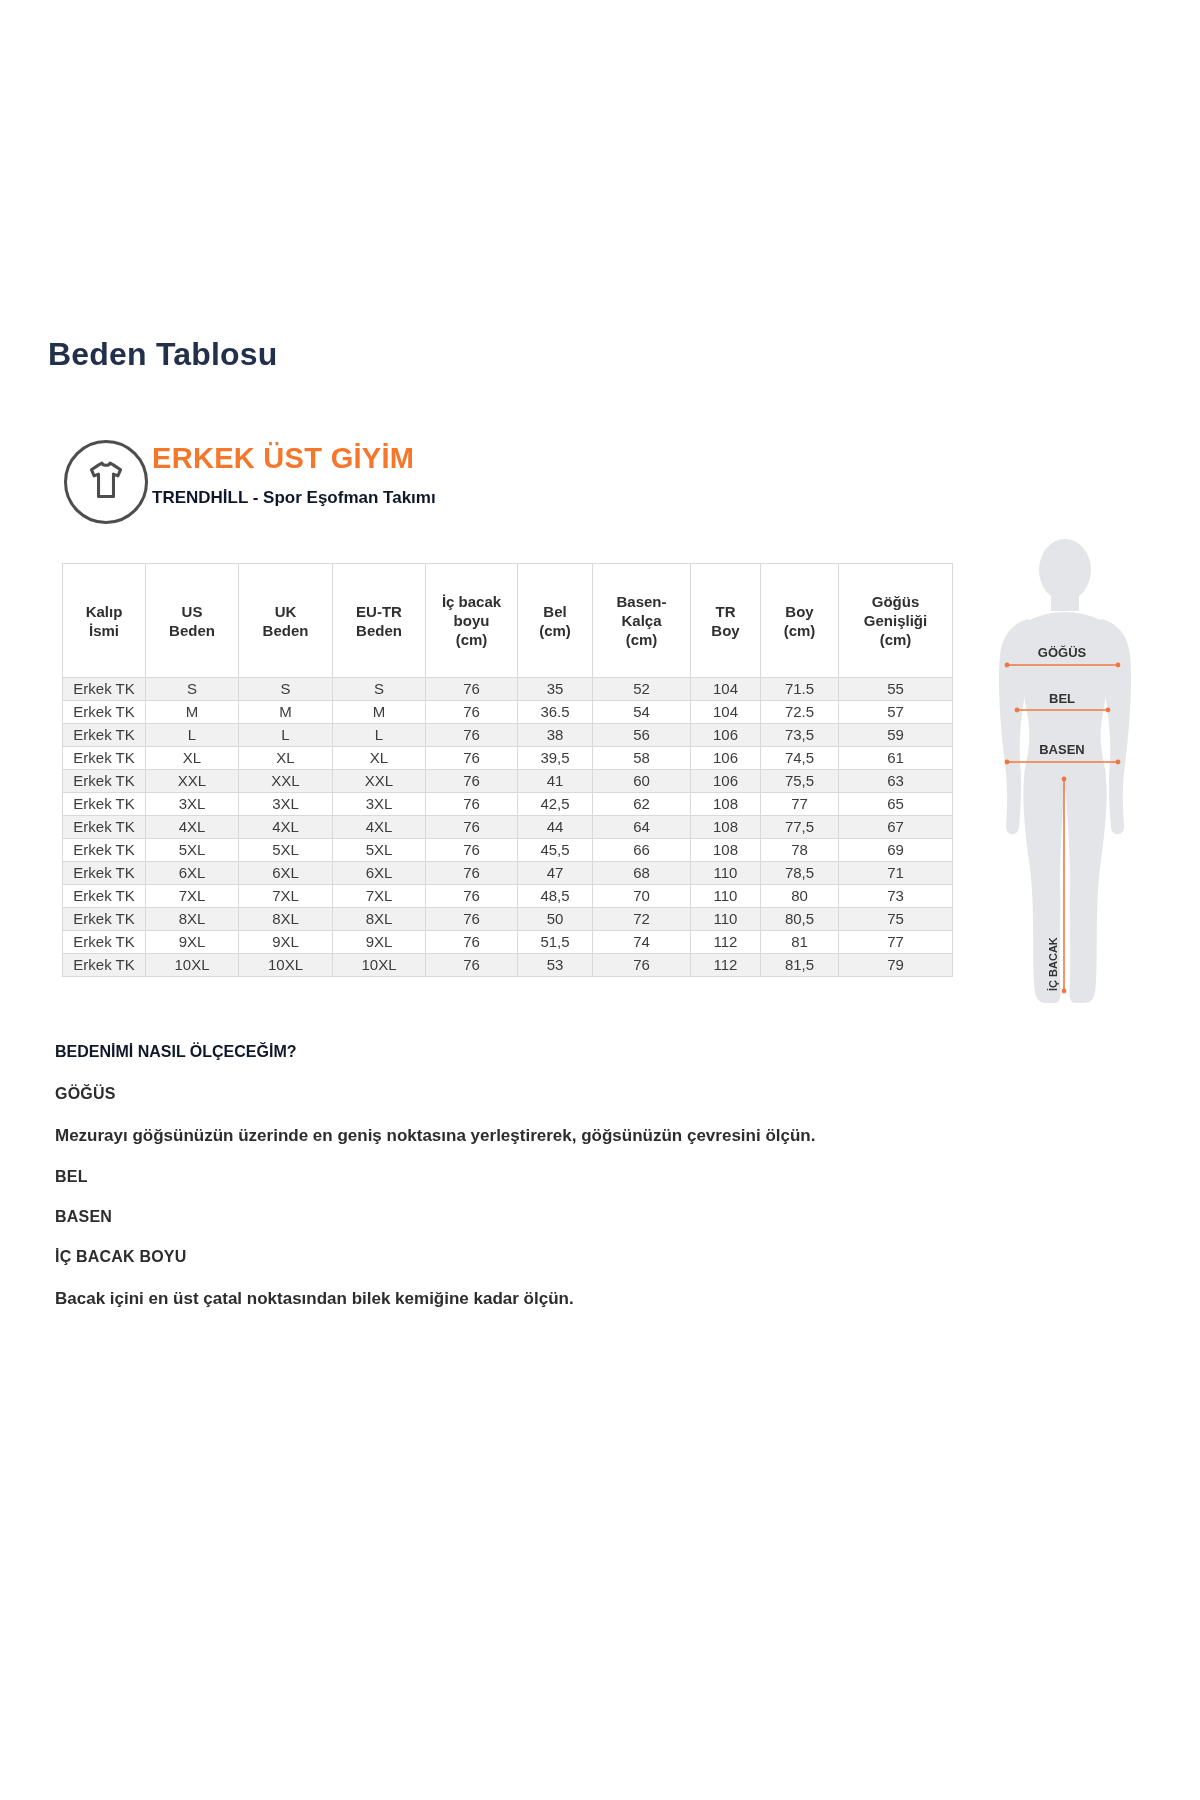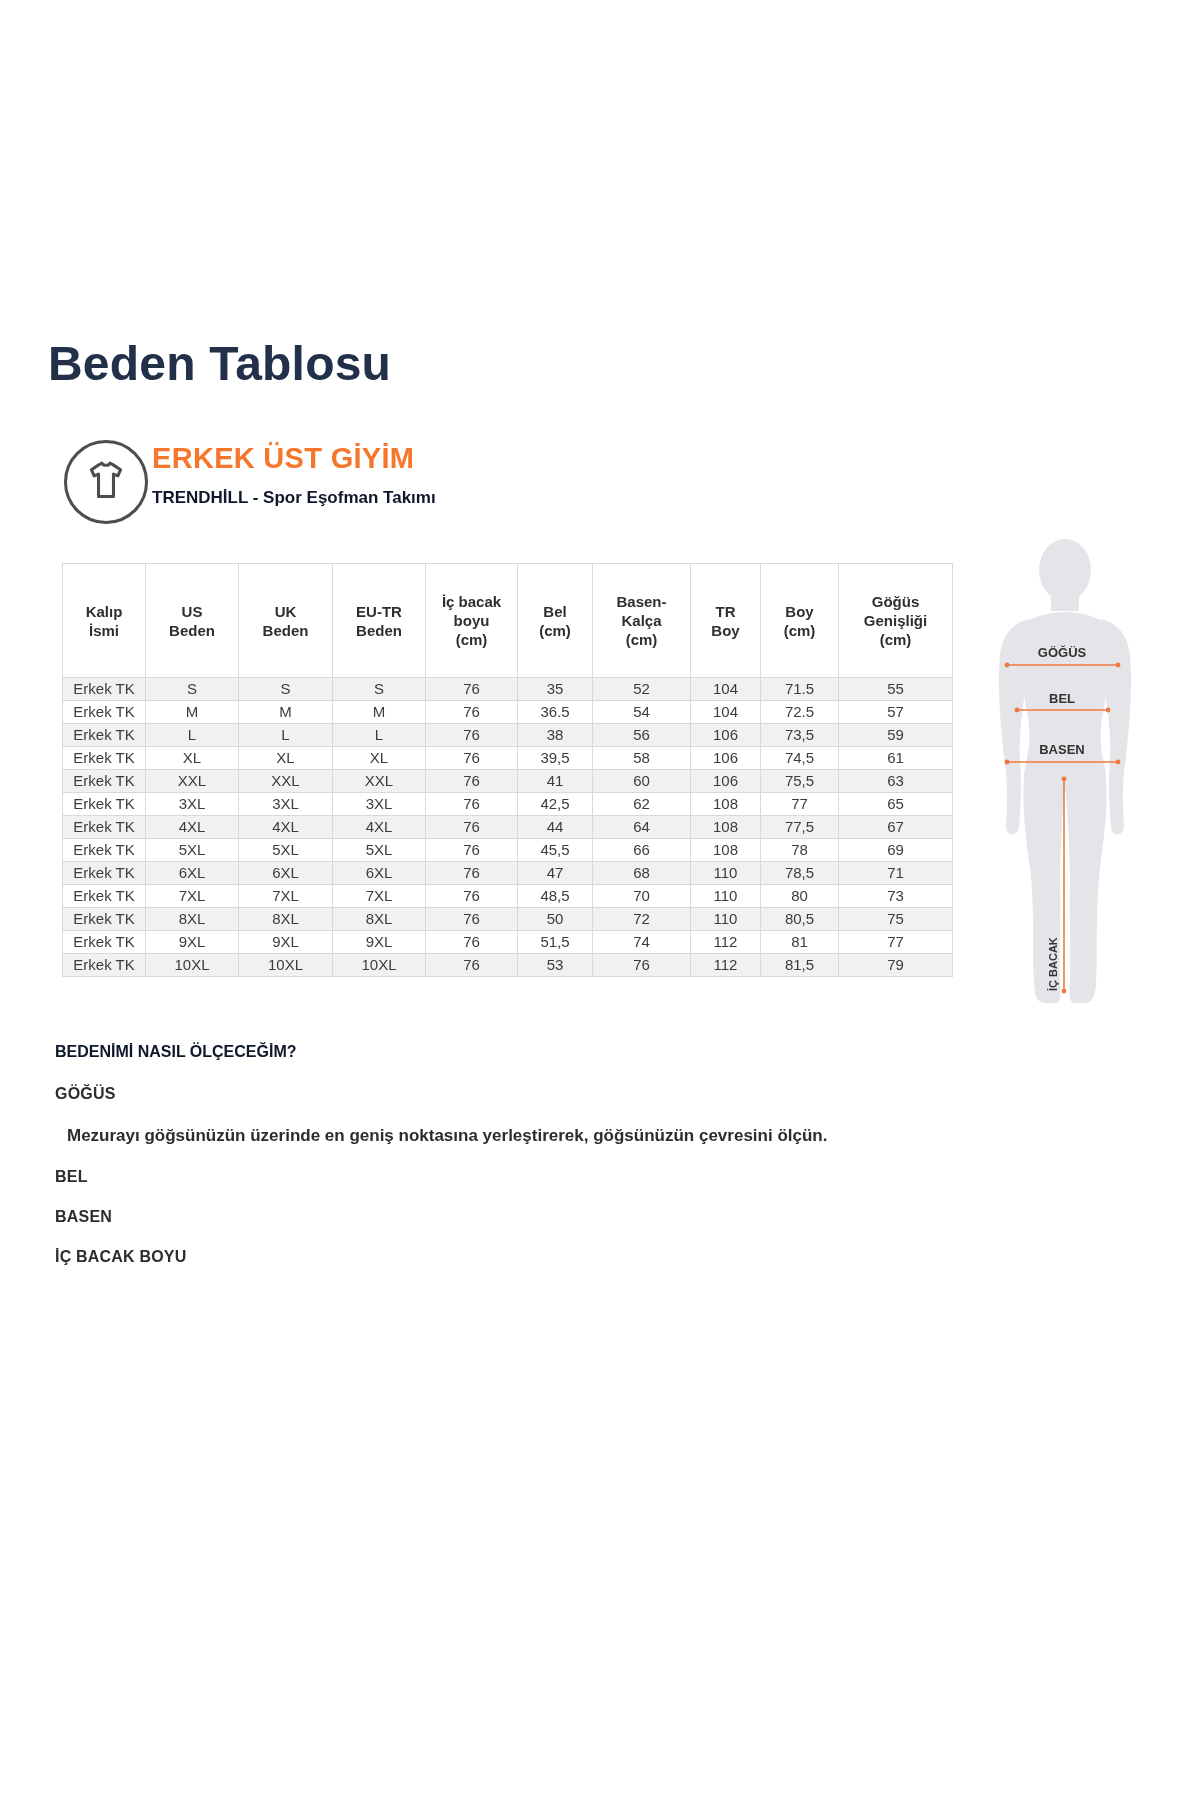--- a/index.html
+++ b/index.html
@@ -5,21 +5,21 @@
   html,body{margin:0;padding:0;}
   body{
     width:1200px;height:1800px;background:#ffffff;position:relative;
     font-family:"Liberation Sans", sans-serif;color:#2e2e2e;
   }
   .abs{position:absolute;}
 
   
   .page-title{
     left:48px;top:336px;
-    font-size:48px;font-weight:bold;color:#22304a;letter-spacing:.2px;
+    font-size:32px;font-weight:bold;color:#22304a;letter-spacing:.2px;
   }
 
   
   .cat-icon{
     left:64px;top:440px;width:84px;height:84px;border-radius:50%;
     border:3px solid #4d4d4d;background:#fff;
     display:flex;align-items:center;justify-content:center;box-sizing:border-box;
   }
   .cat-title{
     left:152px;top:442px;font-size:29px;font-weight:bold;color:#f4772b;letter-spacing:.3px;
@@ -42,21 +42,21 @@
   }
   tbody tr:nth-child(odd) td{background:#f1f1f2;}
 
   
   .figure-wrap{left:965px;top:533px;width:200px;height:480px;}
 
   
   .guide{left:55px;top:1042px;width:905px;}
   .guide .g-title{font-size:16px;font-weight:bold;color:#0f172a;margin:0 0 22px 0;line-height:20px;}
   .guide h3{font-size:16px;font-weight:bold;color:#2d2d2d;margin:20px 0 0 0;line-height:20px;letter-spacing:.2px;}
-  .guide p{font-size:17px;font-weight:bold;color:#2d2d2d;margin:20px 0 0 12px;line-height:23px;}
+  .guide p{font-size:17px;font-weight:bold;color:#2d2d2d;margin:20px 0 0 0;line-height:23px;}
 </style>
 </head>
 <body>
 
 <div class="abs page-title">Beden Tablosu</div>
 
 <div class="abs cat-icon">
   <svg width="46" height="46" viewBox="0 0 24 24" fill="none" stroke="#4d4d4d" stroke-width="1.6" stroke-linejoin="round" stroke-linecap="round">
     <path d="M8 3.2 L9.9 2.2 C10.6 3.6 13.4 3.6 14.1 2.2 L16 3.2 L19.6 5.6 L18.2 8.8 L15.9 7.9 L15.9 19.6 L8.1 19.6 L8.1 7.9 L5.8 8.8 L4.4 5.6 Z"></path>
   </svg>
@@ -294,13 +294,14 @@
   </svg>
 </div>
 
 <div class="abs guide">
   <div class="g-title">BEDENİMİ NASIL ÖLÇECEĞİM?</div>
   <h3>GÖĞÜS</h3>
   <p>Mezurayı göğsünüzün üzerinde en geniş noktasına yerleştirerek, göğsünüzün çevresini ölçün.</p>
   <h3>BEL</h3>
   <h3>BASEN</h3>
   <h3>İÇ BACAK BOYU</h3>
+  <p>Bacak içini en üst çatal noktasından bilek kemiğine kadar ölçün.</p>
 </div>
 
 </body></html>

